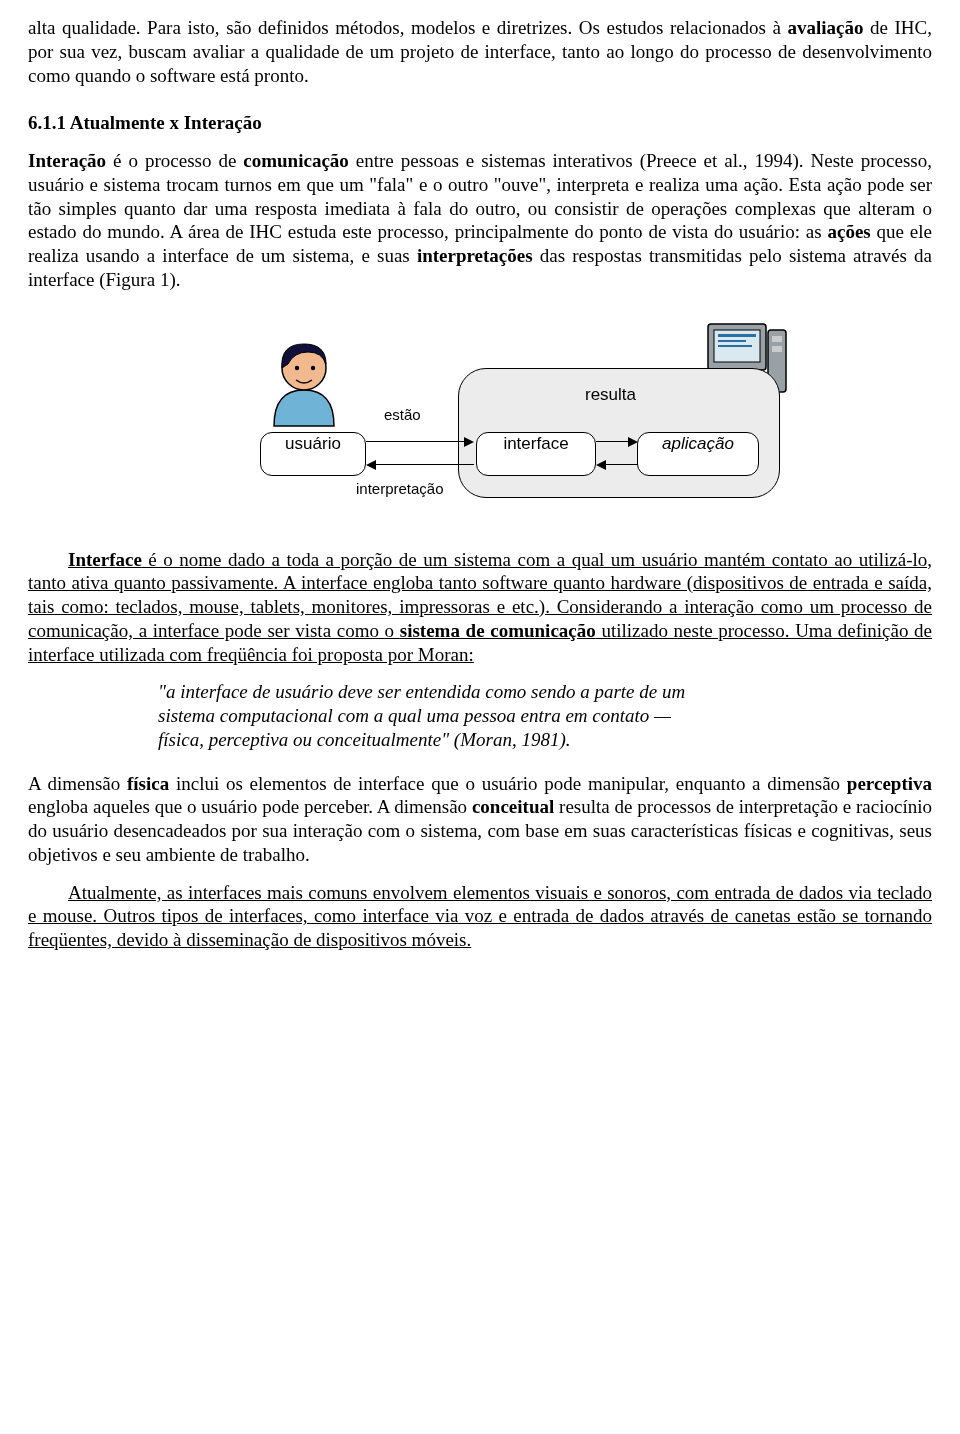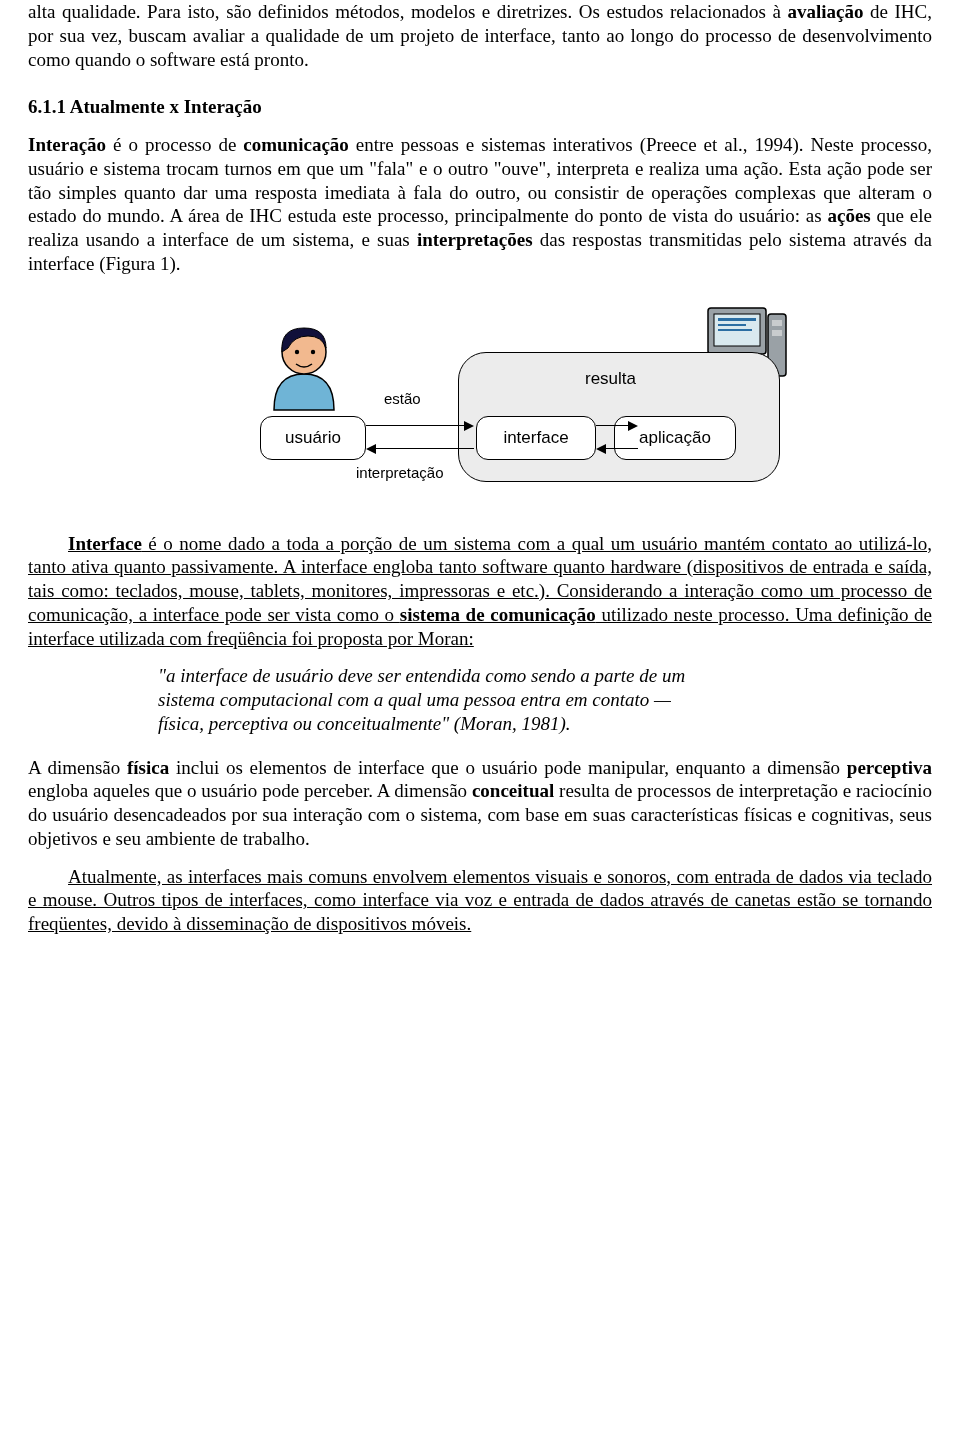--- a/index.html
+++ b/index.html
@@ -1,29 +1,29 @@
 <!DOCTYPE html>
 <html><head>
 <meta charset="utf-8">
 <style>
   html,body{margin:0;padding:0;background:#fff;}
   body{font-family:"Times New Roman",Times,serif;color:#000;font-size:19px;line-height:1.25;width:960px;}
-  .page{padding:0 28px 40px 28px;}
+  .page{padding:16px 28px 40px 28px;}
   p{margin:0 0 14px 0;text-align:justify;}
   p.first{text-indent:0;}
   p.indent{text-indent:40px;text-decoration:underline;}
   .b{font-weight:bold;}
   h2.sub{font-size:19px;font-weight:bold;margin:24px 0 14px 0;}
   .diagram-wrap{width:100%;display:flex;justify-content:center;margin:36px 0 10px 0;}
   .diagram{position:relative;width:640px;height:210px;font-family:Verdana,Geneva,sans-serif;font-size:17px;}
   .sys-box{position:absolute;left:298px;top:40px;width:320px;height:128px;border:1.5px solid #000;border-radius:28px;background:#ececec;}
   .sys-label{position:absolute;left:425px;top:56px;font-family:Verdana,Geneva,sans-serif;}
-  .small-box{position:absolute;border:1.5px solid #000;border-radius:12px;background:#fff;height:42px;display:flex;align-items:center;justify-content:center;}
+  .small-box{position:absolute;border:1.5px solid #000;border-radius:12px;background:#fff;height:42px;display:flex;align-items:flex-start;justify-content:center;}
   .intf-box{left:316px;top:104px;width:118px;}
-  .app-box{left:454px;top:104px;width:120px;}
+  .app-box{left:477px;top:104px;width:120px;font-style:italic;}
   .user-box{left:100px;top:104px;width:104px;}
   .lbl-acao{position:absolute;left:224px;top:78px;font-family:Verdana,Geneva,sans-serif;font-size:15px;}
   .lbl-interp{position:absolute;left:196px;top:152px;font-family:Verdana,Geneva,sans-serif;font-size:15px;}
   .aline{position:absolute;height:1.6px;background:#000;}
   .ahead-r{position:absolute;width:0;height:0;border-top:5px solid transparent;border-bottom:5px solid transparent;border-left:10px solid #000;}
   .ahead-l{position:absolute;width:0;height:0;border-top:5px solid transparent;border-bottom:5px solid transparent;border-right:10px solid #000;}
   .user-ic{position:absolute;left:104px;top:10px;width:80px;height:90px;}
   .comp-ic{position:absolute;left:540px;top:-6px;width:90px;height:86px;}
   .caption{text-align:center;font-family:Arial,Helvetica,sans-serif;font-weight:bold;font-size:17px;margin:14px 0 22px 0;}
   .quote{margin:6px 0 20px 130px;width:640px;}

